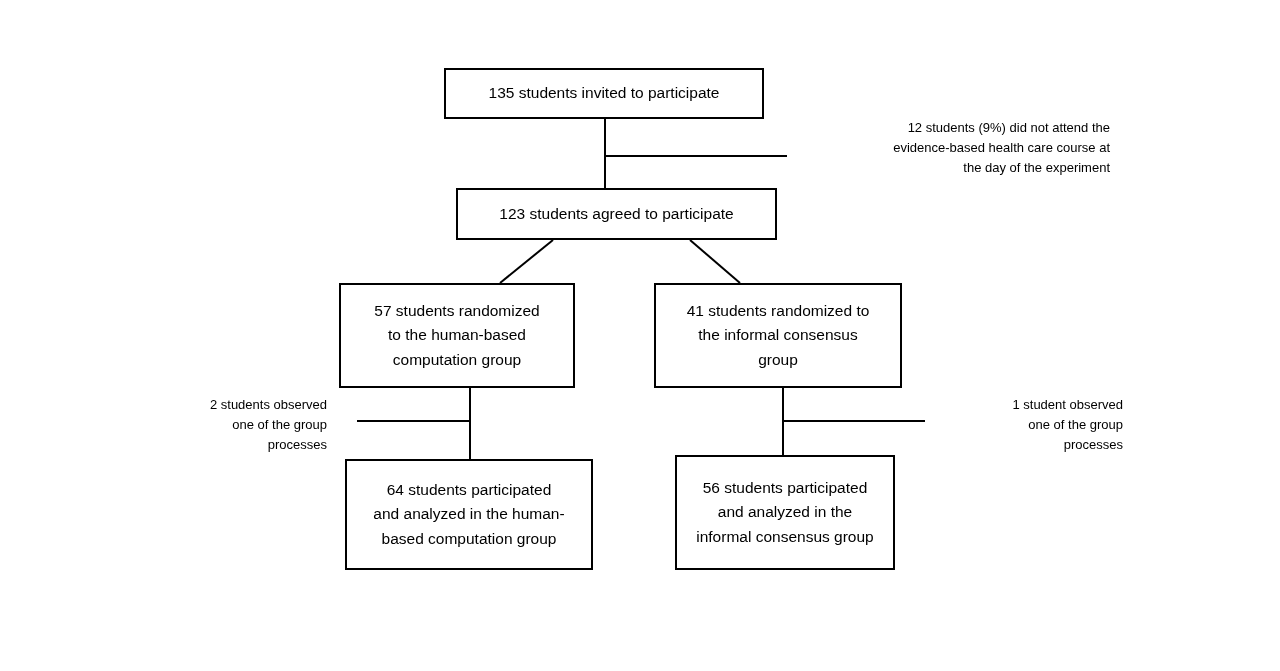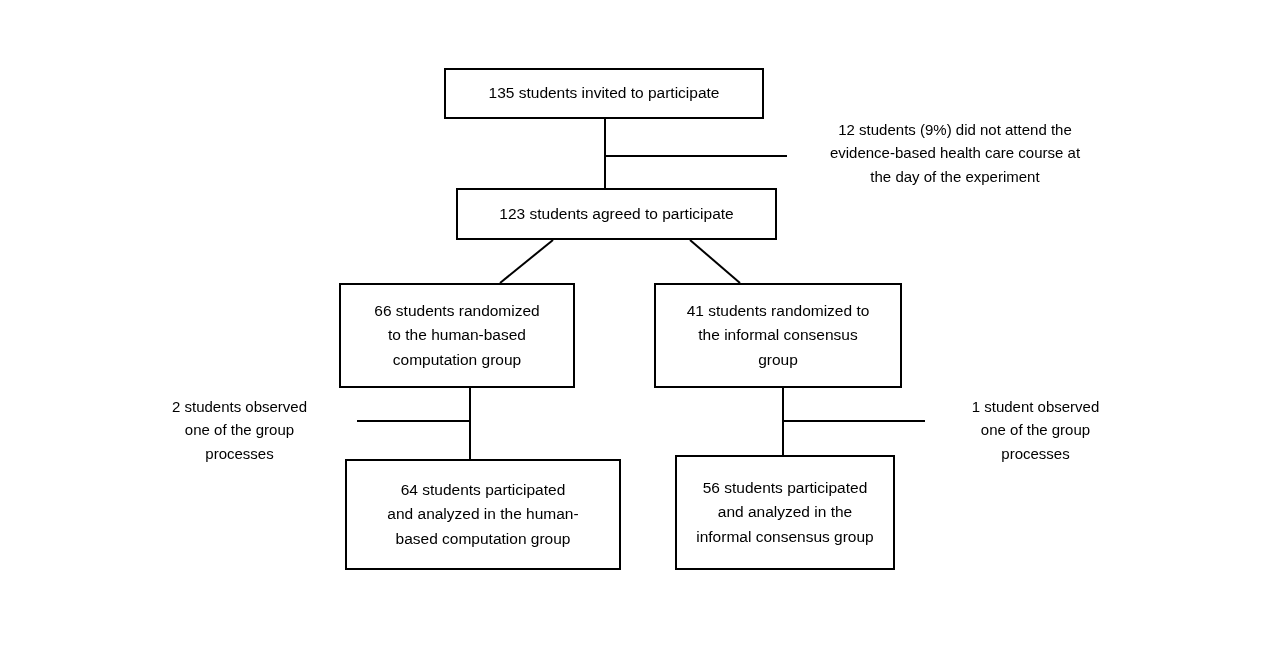--- a/index.html
+++ b/index.html
@@ -30,22 +30,22 @@
     text-align: center;
     font-size: 15.5px;
     line-height: 1.55;
     padding: 4px 10px;
     white-space: pre-line;
     z-index: 2;
   }
   .annotation {
     position: absolute;
     box-sizing: border-box;
-    text-align: center;
-    font-size: 15px;
+    text-align: right;
+    font-size: 13px;
     line-height: 1.55;
     white-space: pre-line;
     z-index: 2;
   }
   .connector-layer {
     position: absolute;
     left: 0;
     top: 0;
     width: 1280px;
     height: 671px;
@@ -71,29 +71,29 @@
     <path class="conn" d="M 470 388 L 470 459"></path>
     <path class="conn" d="M 470 421 L 357 421"></path>
     <path class="conn" d="M 783 388 L 783 455"></path>
     <path class="conn" d="M 783 421 L 925 421"></path>
   </svg>
 
   <div class="node" id="node-invited" style="left: 444px; top: 68px; width: 320px; height: 51px;">135 students invited to participate</div>
 
   <div class="node" id="node-agreed" style="left: 456px; top: 188px; width: 321px; height: 52px; text-align: center;">123 students agreed to participate</div>
 
-  <div class="node" id="node-rand-human" style="left: 339px; top: 283px; width: 236px; height: 105px;">66 students randomized
+  <div class="node" id="node-rand-human" style="left: 339px; top: 283px; width: 236px; height: 105px;">57 students randomized
 to the human-based
 computation group</div>
 
   <div class="node" id="node-rand-informal" style="left: 654px; top: 283px; width: 248px; height: 105px;">41 students randomized to
 the informal consensus
 group</div>
 
-  <div class="node" id="node-analyzed-human" style="left: 345px; top: 459px; width: 276px; height: 111px;">64 students participated
+  <div class="node" id="node-analyzed-human" style="left: 345px; top: 459px; width: 248px; height: 111px;">64 students participated
 and analyzed in the human-
 based computation group</div>
 
   <div class="node" id="node-analyzed-informal" style="left: 675px; top: 455px; width: 220px; height: 115px;">56 students participated
 and analyzed in the
 informal consensus group</div>
 
   <div class="annotation" id="ann-top" style="left: 800px; top: 118px; width: 310px; height: 80px;">12 students (9%) did not attend the
 evidence-based health care course at
 the day of the experiment</div>

